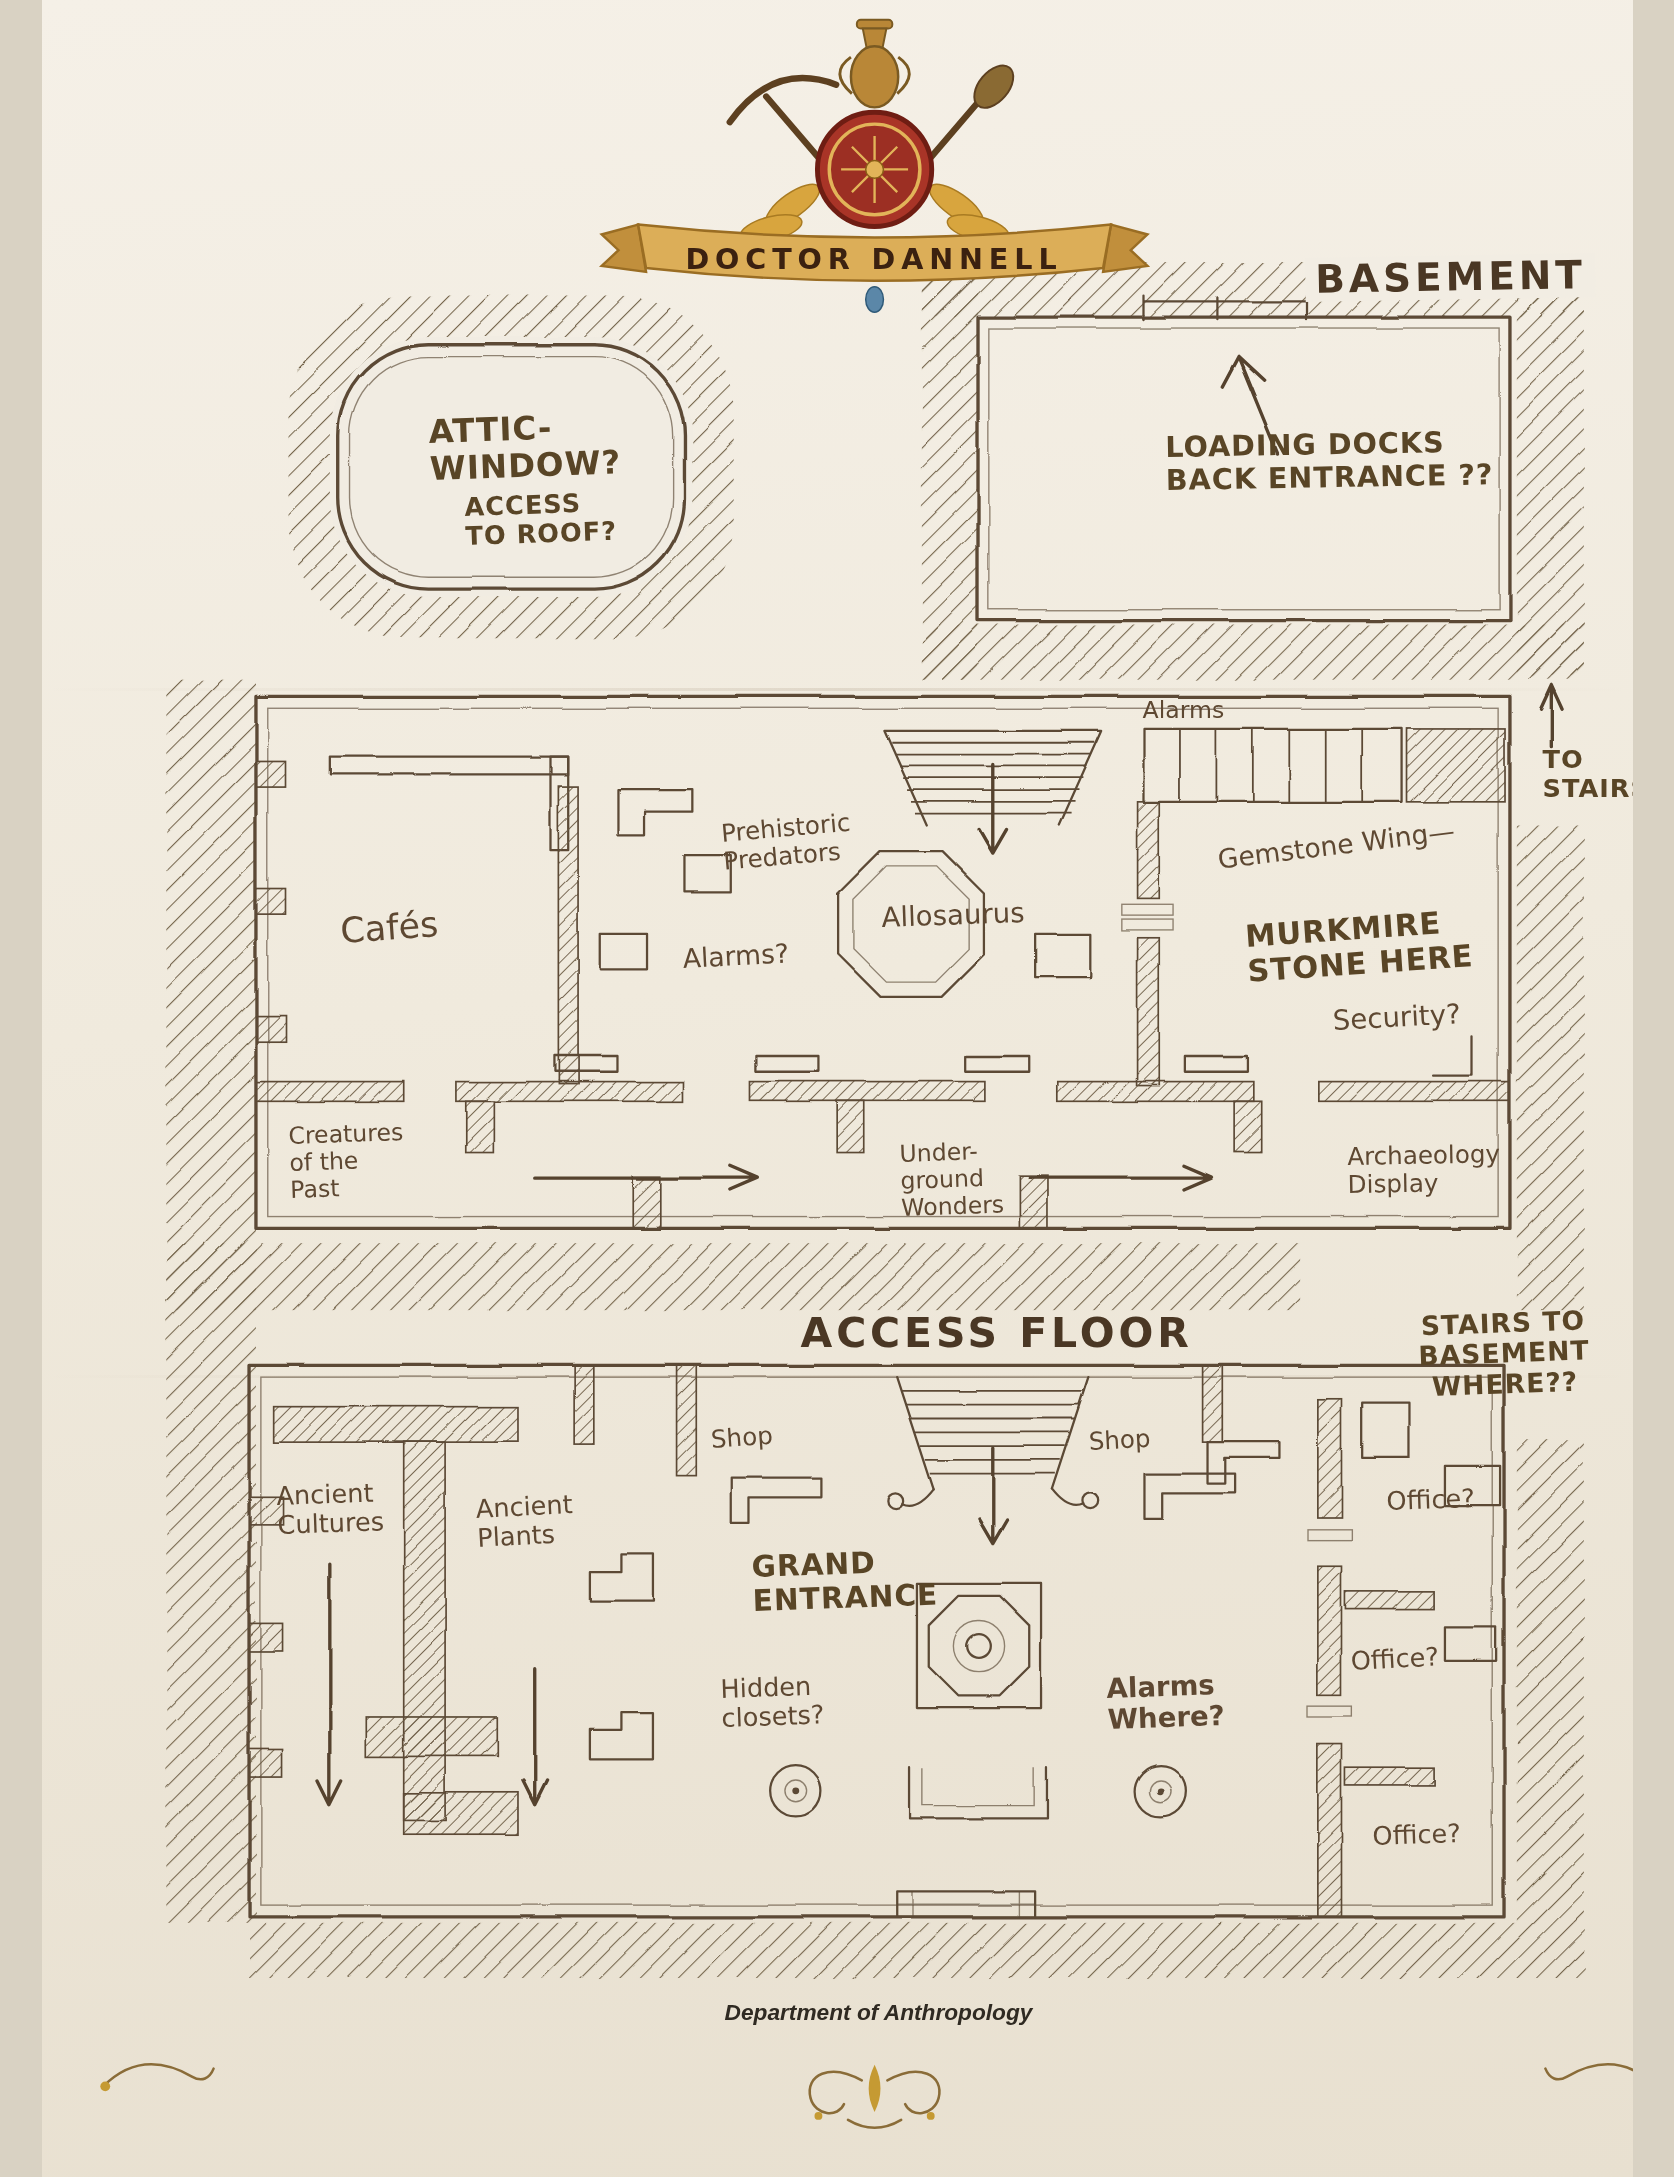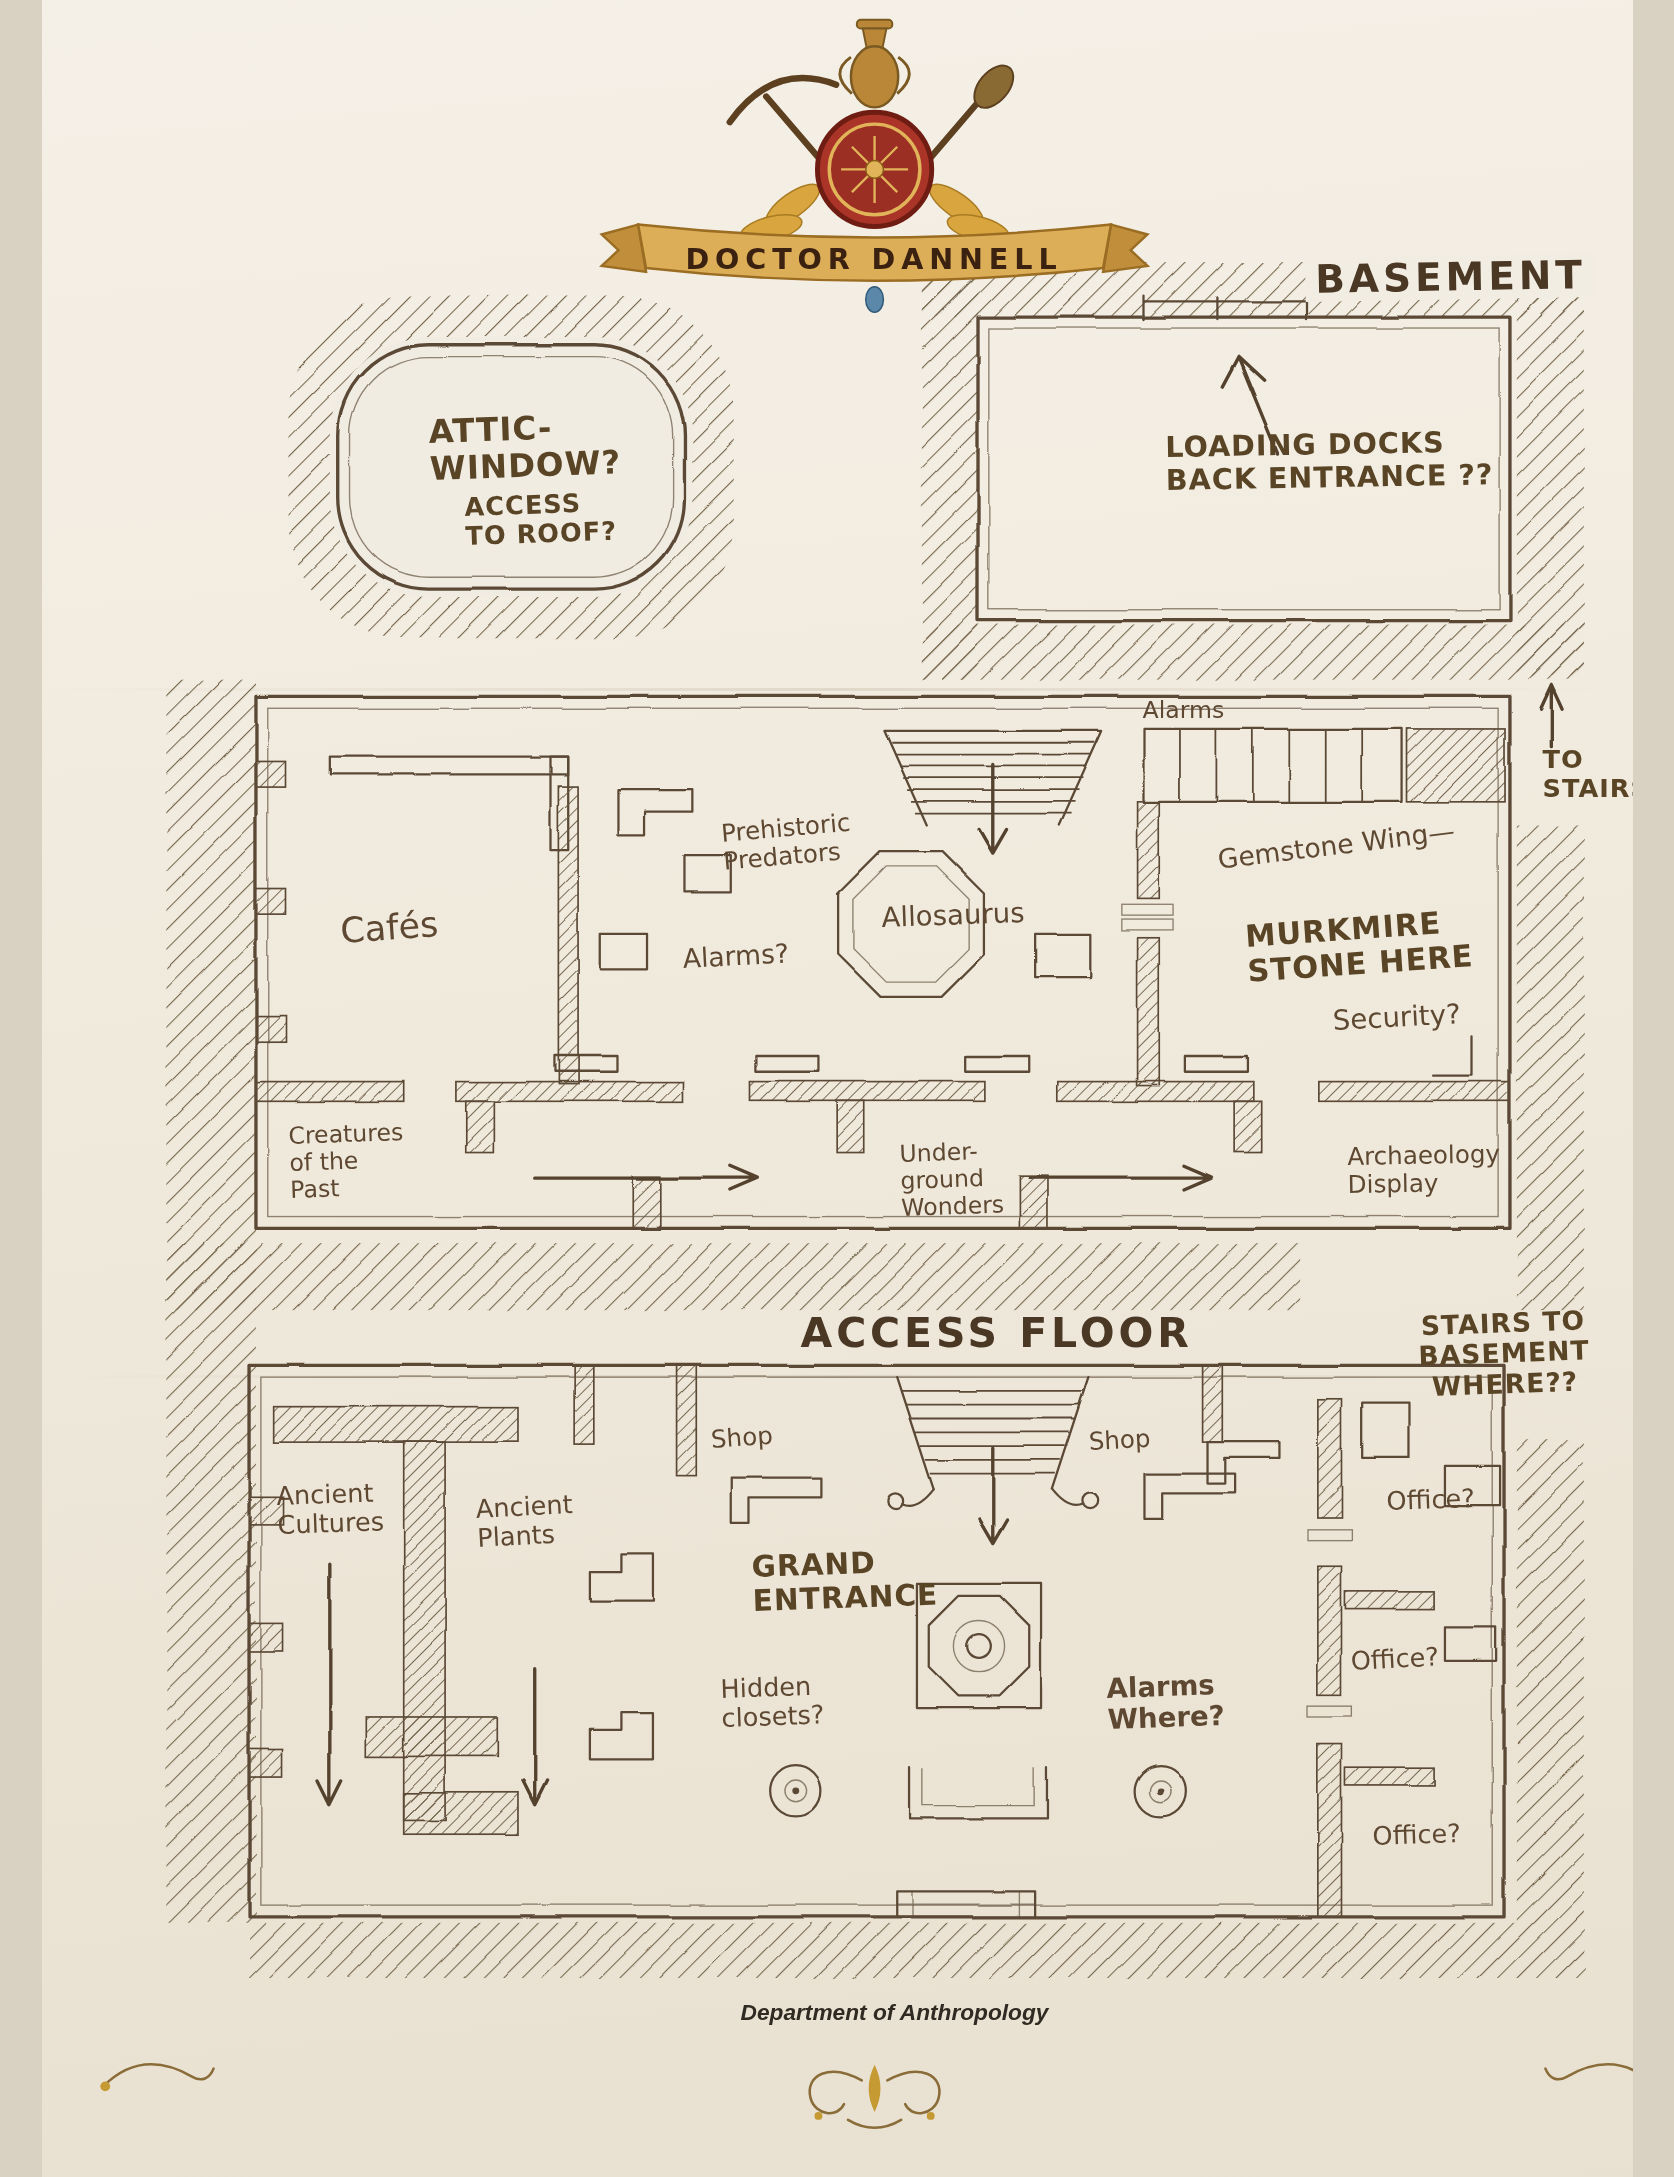--- a/index.html
+++ b/index.html
@@ -292,15 +292,15 @@
   <div class="label caps" style="left:709px;top:1551px;font-size:29.6px;transform:rotate(-2deg)">GRAND
 ENTRANCE</div>
   <div class="label" style="left:678px;top:1675px;font-size:25.6px;transform:rotate(-2deg)">Hidden
 closets?</div>
   <div class="label" style="left:1064px;top:1673px;font-size:27.6px;font-weight:bold;transform:rotate(-2deg)">Alarms
 Where?</div>
   <div class="label" style="left:1344px;top:1487px;font-size:25.6px;transform:rotate(-2deg)">Office?</div>
   <div class="label" style="left:1308px;top:1647px;font-size:25.6px;transform:rotate(-3deg)">Office?</div>
   <div class="label" style="left:1330px;top:1822px;font-size:25.6px;transform:rotate(-2deg)">Office?</div>
 
-  <div class="label footer-text center" style="left:666px;top:2000px;width:374px;font-size:22.7px">Department of Anthropology</div>
+  <div class="label footer-text center" style="left:650px;top:2000px;width:374px;font-size:22.7px">Department of Anthropology</div>
 </div>
 
 
 </body></html>

